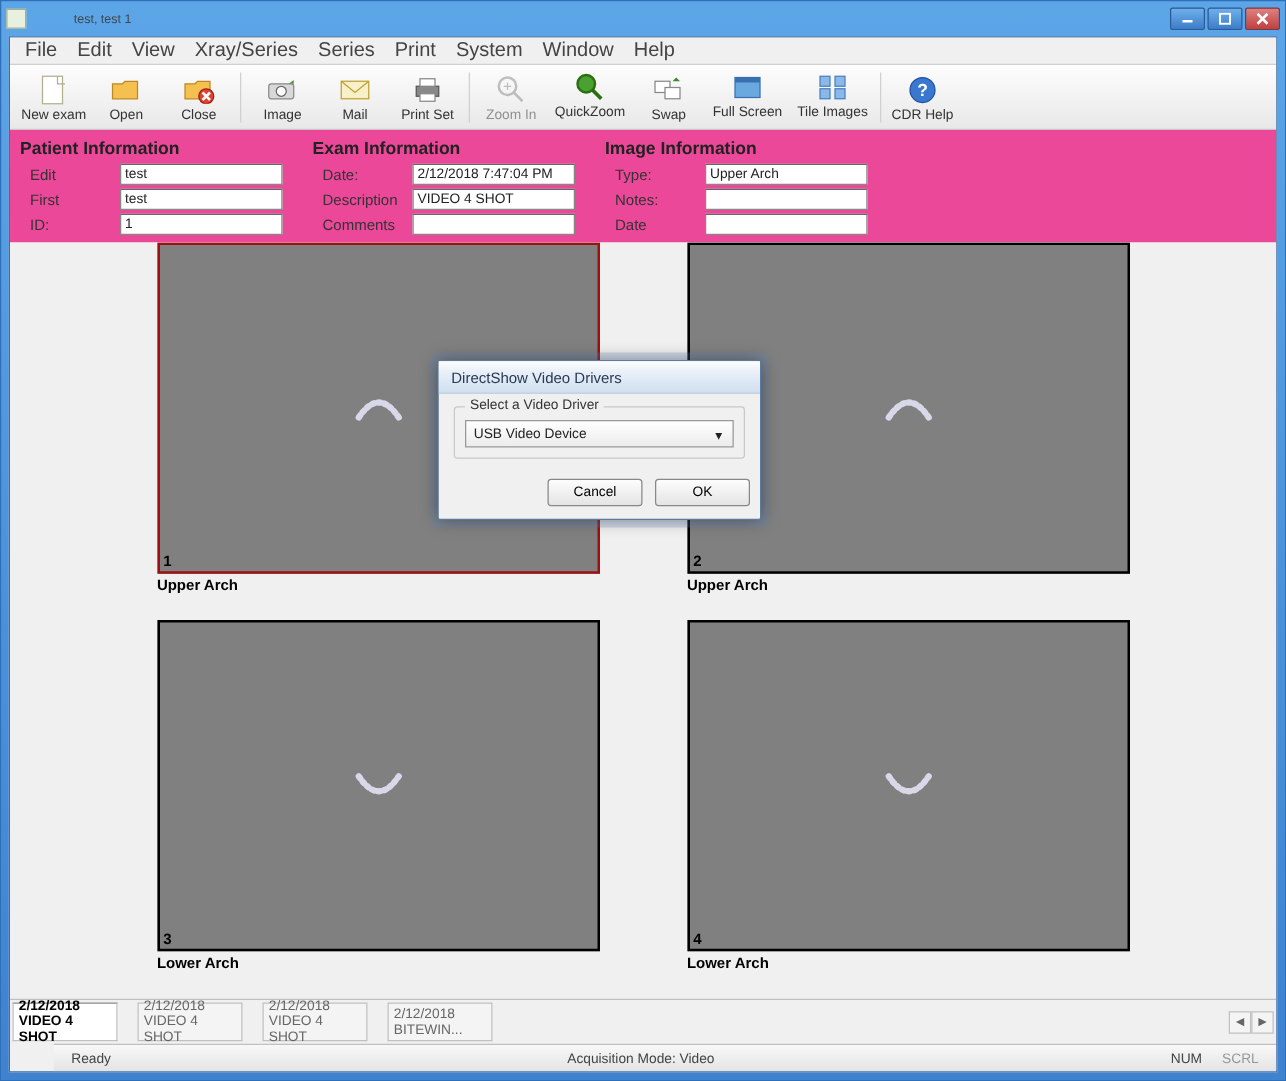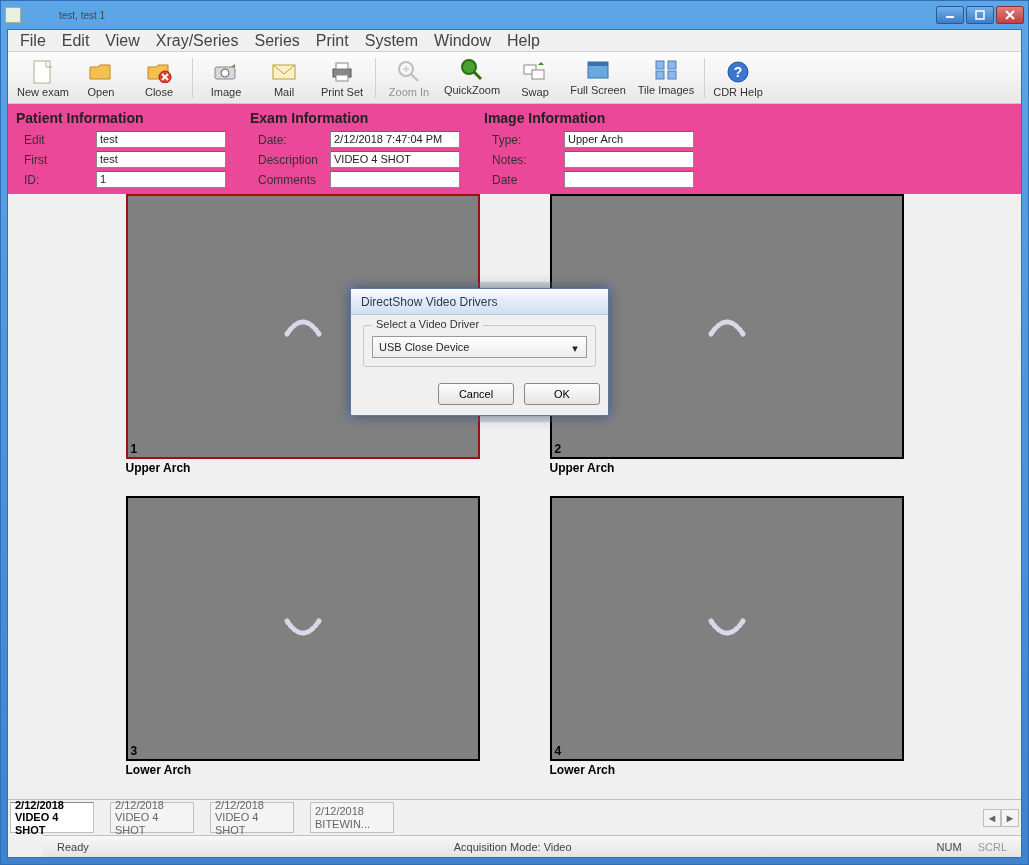--- a/index.html
+++ b/index.html
@@ -359,21 +359,21 @@
 
   </div>
 </div>
 
 <div class="dialog">
   <div class="dlg-title">DirectShow Video Drivers</div>
   <div class="dlg-body">
     <div class="groupbox">
       <div class="glegend">Select a Video Driver</div>
       <div class="combo">
-        <span>USB Close Device</span>
+        <span>USB Video Device</span>
         <span class="caret">▾</span>
       </div>
     </div>
   </div>
   <div class="dlg-buttons">
     <button class="dlgbtn">Cancel</button>
     <button class="dlgbtn">OK</button>
   </div>
 </div>
 

